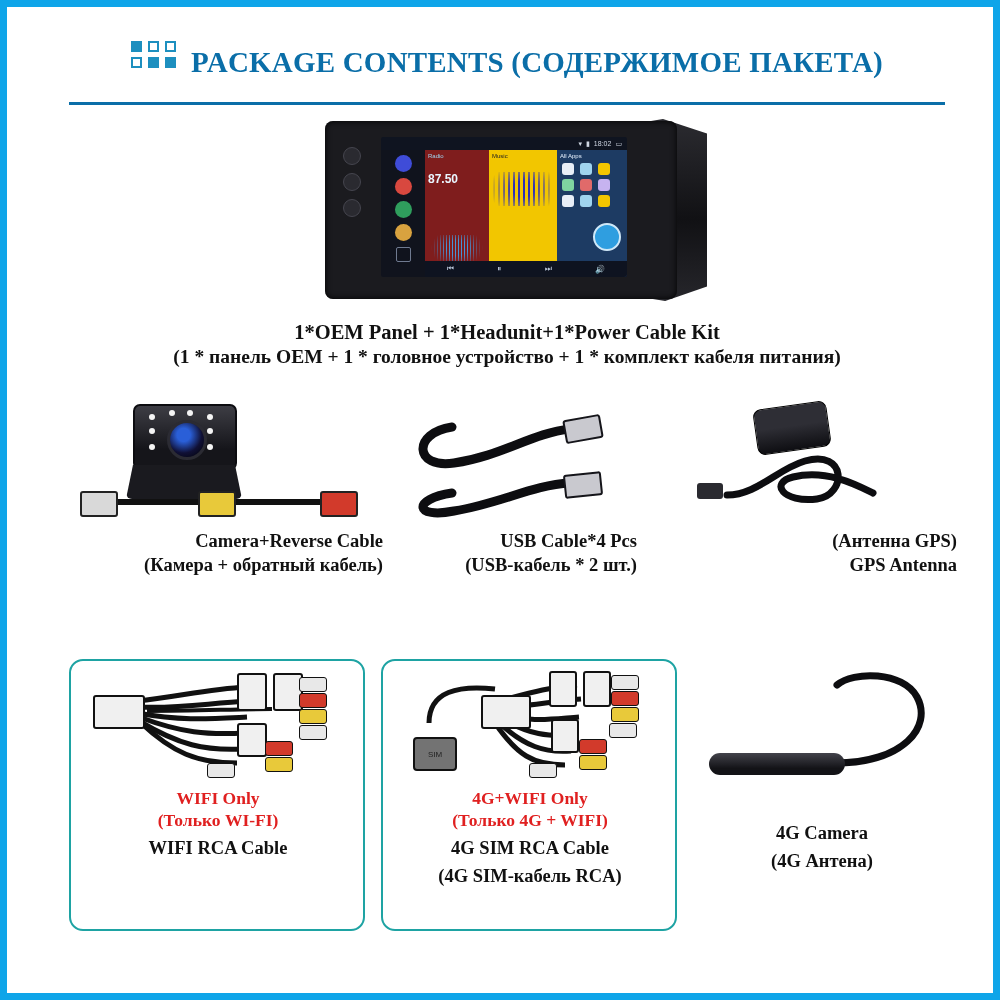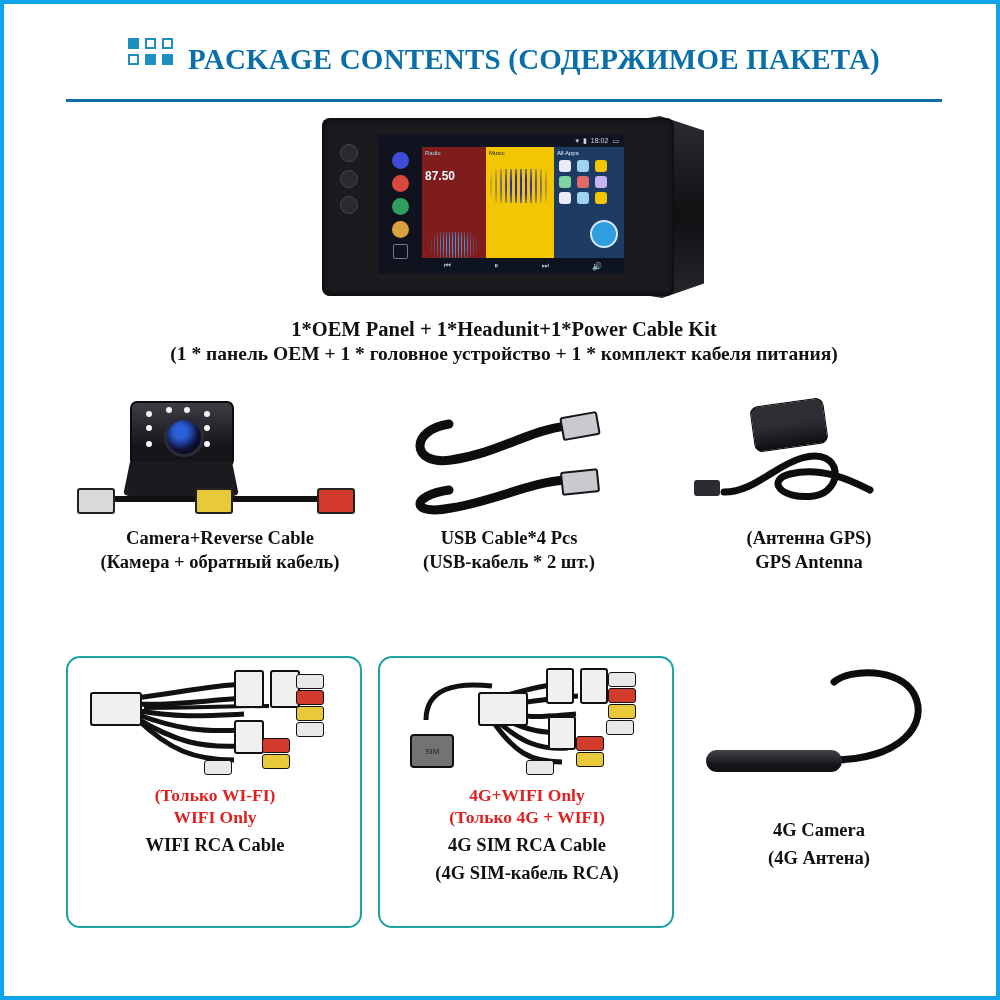--- a/index.html
+++ b/index.html
@@ -6,21 +6,21 @@
   body{
     width:1000px;height:1000px;
     background:#ffffff;
     font-family:"Liberation Serif", serif;
     color:#111;
     overflow:hidden;
     position:relative;
   }
   .page{
     position:absolute;inset:0;
-    border:4px solid #0ea5e9;
+    border:7px solid #0ea5e9;
     box-sizing:border-box;
   }
 
   
   .header{
     position:absolute;top:34px;left:0;width:1000px;
     display:flex;align-items:center;justify-content:center;gap:14px;
   }
   .header-mark{
     width:46px;height:42px;position:relative;flex:0 0 auto;
@@ -138,21 +138,21 @@
   .kit-caption{
     position:absolute;top:312px;left:0;width:1000px;font-size:20.5px;
   }
   .kit-caption .l2{font-size:19.5px;}
 
   
   .row3{
     position:absolute;top:392px;left:0;width:1000px;height:240px;
   }
   .item{position:absolute;text-align:center;}
-  .item .label{font-size:18.5px;font-weight:bold;line-height:1.3;}
+  .item .label{font-size:18.5px;font-weight:bold;line-height:1.3;text-align:right;}
 
   
   .cam-art{position:relative;width:290px;height:130px;margin:0 auto;}
   .cam-body{
     position:absolute;left:55px;top:5px;width:100px;height:62px;
     background:linear-gradient(180deg,#3d3d44 0%,#15151a 70%);
     border-radius:7px;border:2px solid #0c0c10;
   }
   .cam-lens{
     position:absolute;left:32px;top:14px;width:34px;height:34px;border-radius:50%;
@@ -372,22 +372,22 @@
       <div class="blk" style="left:186px;top:6px;width:26px;height:34px;"></div>
       <div class="blk" style="left:150px;top:56px;width:26px;height:30px;"></div>
       <div class="rca" style="left:212px;top:10px;background:#e8e8e8;"></div>
       <div class="rca" style="left:212px;top:26px;background:#d23a2b;"></div>
       <div class="rca" style="left:212px;top:42px;background:#e8c93a;"></div>
       <div class="rca" style="left:212px;top:58px;background:#e8e8e8;"></div>
       <div class="rca" style="left:178px;top:74px;background:#d23a2b;"></div>
       <div class="rca" style="left:178px;top:90px;background:#e8c93a;"></div>
       <div class="rca" style="left:120px;top:96px;background:#e8e8e8;"></div>
     </div>
+    <div class="red-note">WIFI Only</div>
     <div class="red-note">(Только WI-FI)</div>
-    <div class="red-note">WIFI Only</div>
     <div class="bottom-label">WIFI RCA Cable</div>
   </div>
 
   <div class="bottom-item" style="left:378px;top:660px;width:290px;">
     <div class="harness">
       <svg width="262" height="120" viewBox="0 0 262 120">
         <path d="M30 56 C 30 24, 60 18, 96 22" stroke="#111" stroke-width="5" fill="none"></path>
         <path d="M100 34 C 130 26, 150 20, 178 18" stroke="#111" stroke-width="5" fill="none"></path>
         <path d="M100 40 C 132 40, 152 34, 182 32" stroke="#111" stroke-width="5" fill="none"></path>
         <path d="M100 46 C 132 56, 152 52, 180 50" stroke="#111" stroke-width="5" fill="none"></path>

